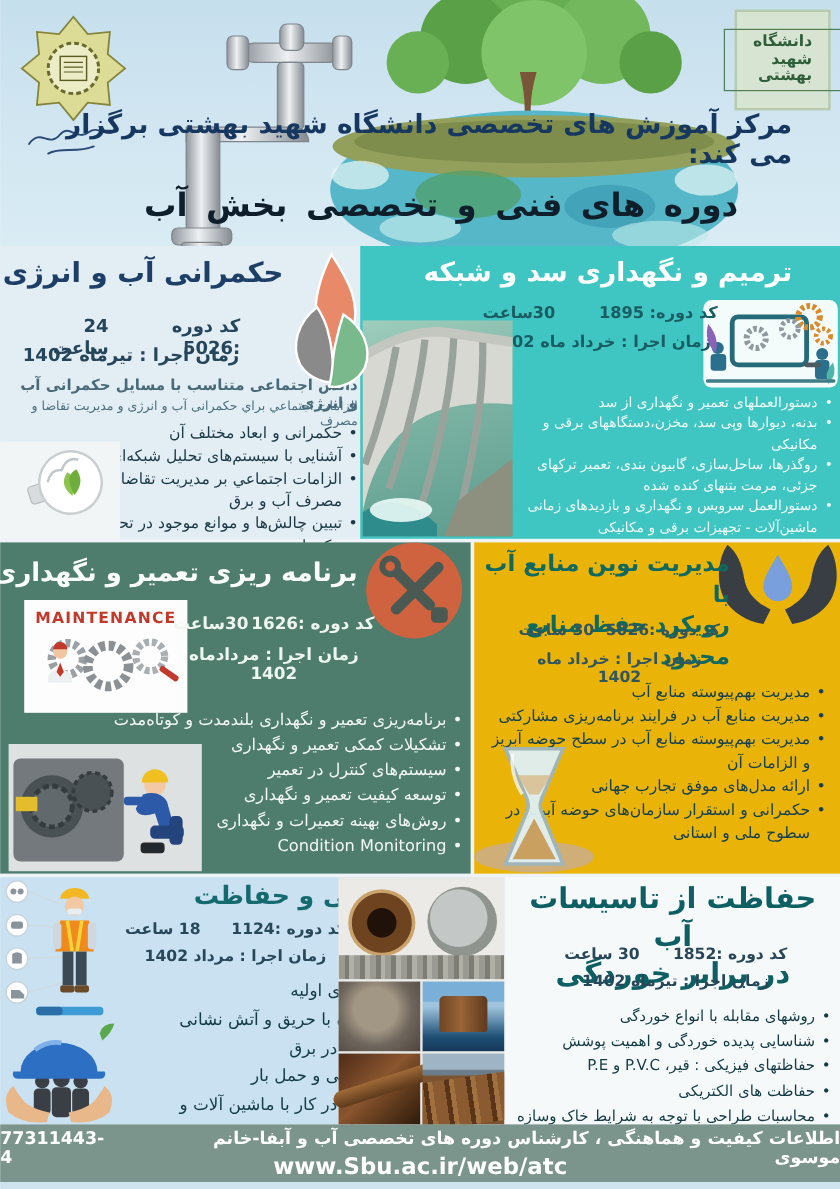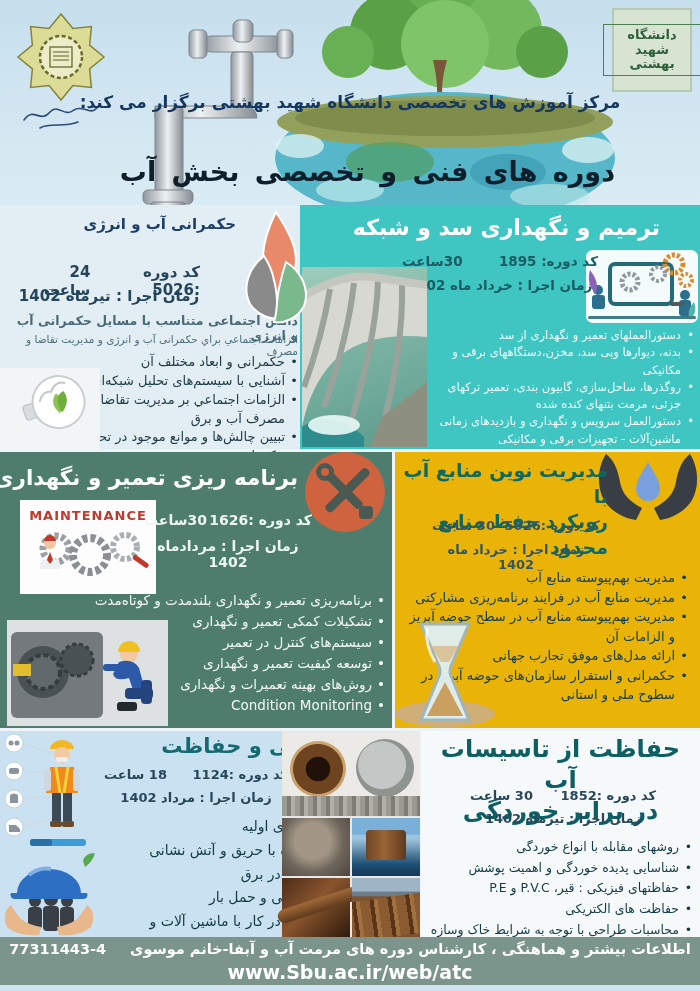--- a/index.html
+++ b/index.html
@@ -2,42 +2,42 @@
 <html lang="fa"><head>
 <meta charset="utf-8">
 <style>
   html,body{margin:0;padding:0;background:#9aa4a8;}
   .poster{position:relative;width:700px;height:991px;margin:0 auto;overflow:hidden;
           background:#edf3f6;font-family:"DejaVu Sans",sans-serif;direction:rtl;}
 
   
   .header{position:absolute;top:0;left:0;width:700px;height:205px;overflow:hidden;
           background:linear-gradient(180deg,#c6dfed 0%,#d3e7f2 60%,#d9ecf4 100%);}
-  .organizer{position:absolute;top:92px;left:40px;right:40px;text-align:center;
-             font-size:17px;font-weight:bold;color:#16375f;}
+  .organizer{position:absolute;top:92px;left:40px;right:40px;
+             font-size:22px;font-weight:bold;color:#16375f;}
   .main-title{position:absolute;top:156px;left:0;right:85px;text-align:right;
               font-size:27px;font-weight:bold;color:#0e1f2b;word-spacing:6px;}
   .logo-left{position:absolute;top:12px;left:16px;width:92px;height:128px;}
   .logo-right{position:absolute;top:8px;left:612px;width:80px;height:84px;
               background:#d7e4d2;border:2px solid #b5cab1;box-sizing:border-box;
               display:flex;align-items:center;justify-content:center;}
-  .logo-right-inner{border:1.5px solid #4f7d55;padding:3px 23px;text-align:center;
+  .logo-right-inner{border:1.5px solid #4f7d55;padding:3px 23px;text-align:right;
               color:#2f5e3a;font-weight:bold;font-size:13px;line-height:1.15;}
   .tree{position:absolute;top:0;left:250px;width:390px;height:205px;}
   .faucet{position:absolute;top:12px;left:85px;width:215px;height:200px;}
 
   
   .card-title{font-weight:bold;white-space:nowrap;}
   .inforow{display:flex;justify-content:space-between;font-weight:bold;direction:rtl;}
   .bl{position:relative;padding-right:13px;text-align:right;}
   .bl::before{content:"•";position:absolute;right:0;top:0;}
 
   
   .card-gov{position:absolute;top:205px;left:0;width:300px;height:244px;background:#e3edf4;}
-  .gov-title{position:absolute;top:10px;right:64px;font-size:15px;color:#1d3e66;}
+  .gov-title{position:absolute;top:10px;right:64px;font-size:23px;color:#1d3e66;}
   .flame-icon{position:absolute;top:2px;right:-14px;width:80px;height:122px;z-index:3;}
   .gov-code{position:absolute;top:58px;right:100px;width:182px;font-size:15px;color:#25455a;}
   .gov-time{position:absolute;top:82px;right:100px;width:182px;text-align:center;
             font-size:15px;font-weight:bold;color:#25455a;}
   .gov-sub1{position:absolute;top:108px;right:2px;left:6px;text-align:right;
             font-size:12.5px;color:#496b79;font-weight:bold;}
   .gov-sub2{position:absolute;top:128px;right:2px;left:2px;text-align:right;
             font-size:10.5px;color:#4b707e;}
   .gov-bullets{position:absolute;top:148px;right:2px;width:238px;font-size:13px;
                color:#1b3945;line-height:1.45;}
@@ -481,20 +481,20 @@
       <div class="bl">روشهای مقابله با انواع خوردگی</div>
       <div class="bl">شناسایی پدیده خوردگی و اهمیت پوشش</div>
       <div class="bl">حفاظتهای فیزیکی :  قیر، P.V.C و P.E</div>
       <div class="bl">حفاظت های الکتریکی</div>
       <div class="bl">محاسبات طراحی با توجه به شرایط خاک وسازه</div>
     </div>
   </div>
 
   <div class="footer">
     <div class="footer-line1">
-      <span>اطلاعات بیشتر و هماهنگی ، کارشناس دوره های مرمت آب و آبفا-خانم موسوی</span>
+      <span>اطلاعات کیفیت و هماهنگی ، کارشناس دوره های تخصصی آب و آبفا-خانم موسوی</span>
       <span dir="ltr">77311443-4</span>
     </div>
     <div class="footer-url">www.Sbu.ac.ir/web/atc</div>
   </div>
   <div class="bottom-strip"></div>
 
 </div>
 
 </body></html>

